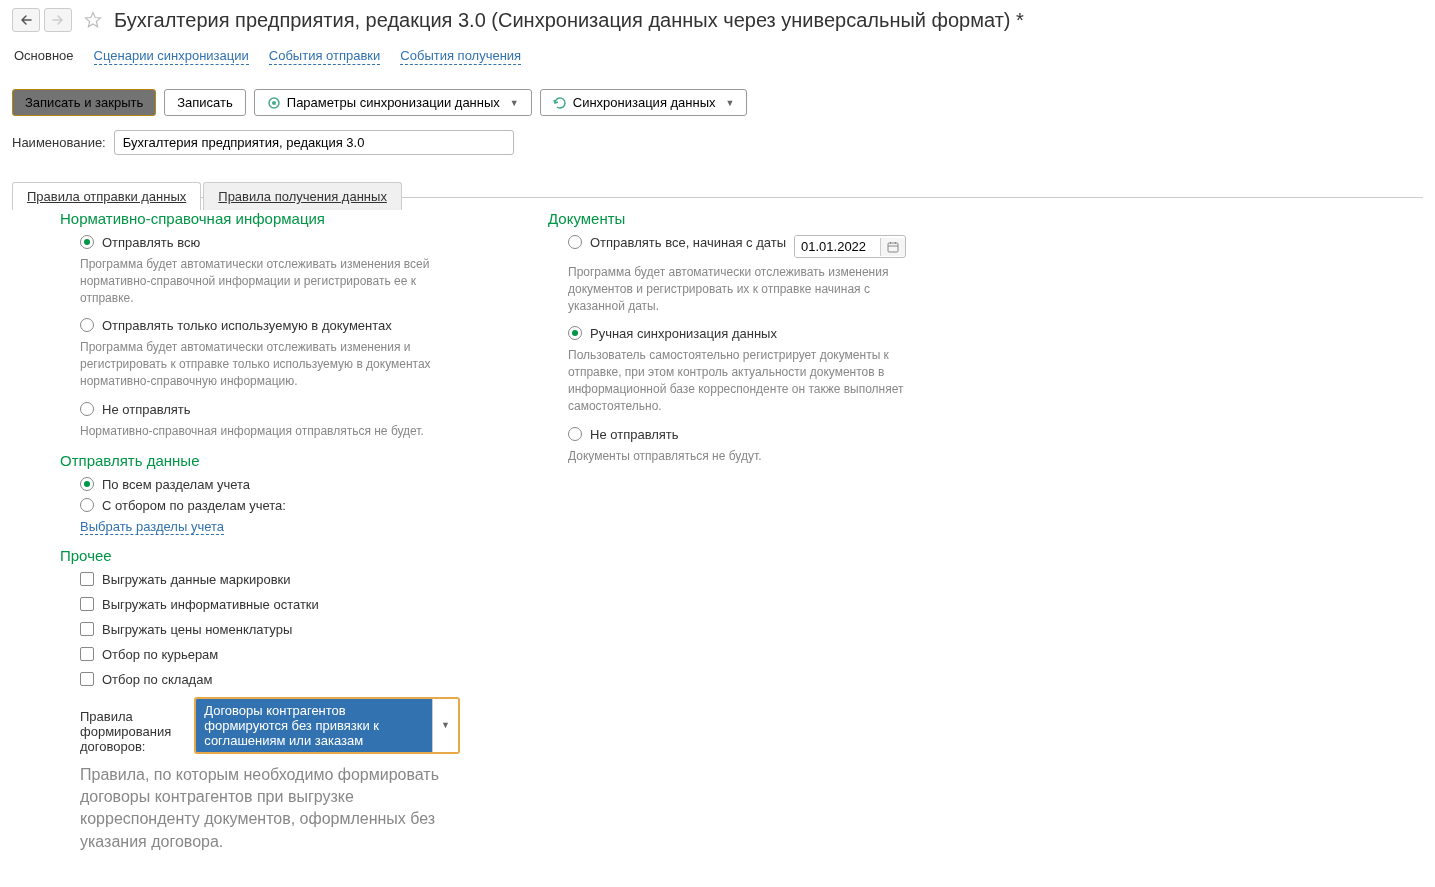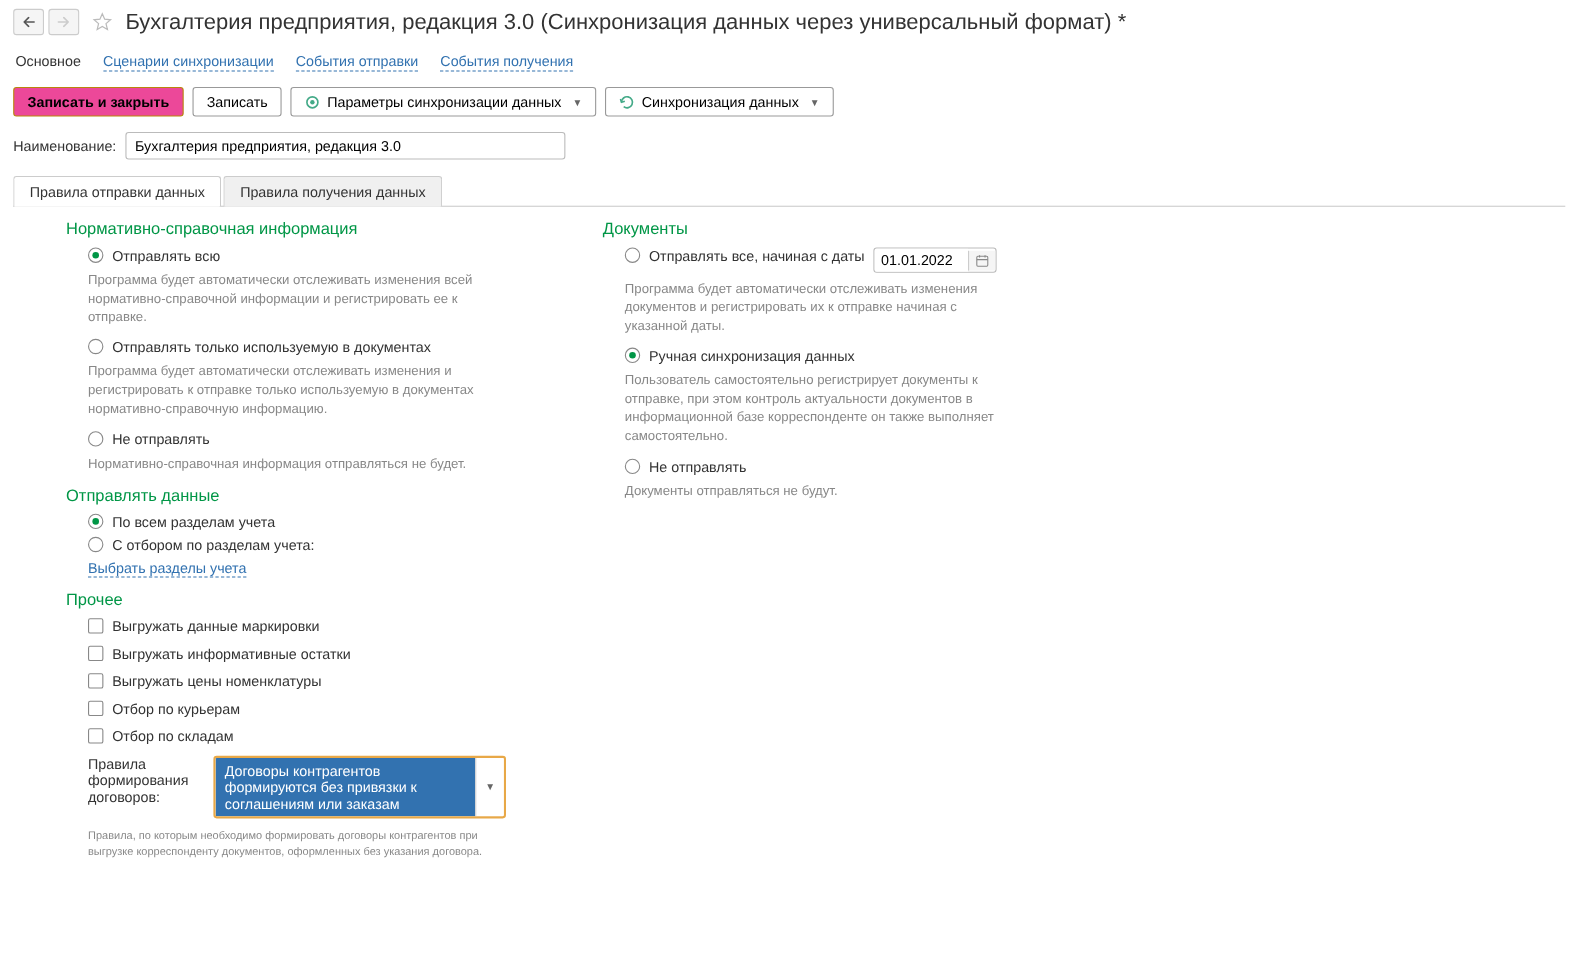--- a/index.html
+++ b/index.html
@@ -4,36 +4,36 @@
 <style>
 * { box-sizing: border-box; margin: 0; padding: 0; }
 body { font-family: Arial, sans-serif; font-size: 13px; color: #333; background: #fff; padding: 8px 12px; }
 
 .top-bar { display: flex; align-items: center; gap: 4px; margin-bottom: 16px; }
 .nav-btn { width: 28px; height: 24px; border: 1px solid #ccc; background: #f5f5f5; border-radius: 3px; display: flex; align-items: center; justify-content: center; cursor: pointer; font-size: 14px; color: #666; }
 .nav-btn.disabled { color: #ccc; cursor: default; }
 .star-icon { width: 22px; height: 22px; margin: 0 6px; display: flex; align-items: center; justify-content: center; }
 .page-title { font-size: 20px; font-weight: normal; color: #333; }
 
-.nav-tabs { display: flex; gap: 20px; border-bottom: 0; margin-bottom: 14px; padding-left: 2px; }
+.nav-tabs { display: flex; gap: 20px; border-bottom: 0; margin-bottom: 24px; padding-left: 2px; }
 .nav-tab { font-size: 13px; color: #3272b0; cursor: pointer; border-bottom: 1px dashed #3272b0; padding-bottom: 1px; }
 .nav-tab.active { color: #333; border-bottom: none; font-weight: normal; }
 
 .toolbar { display: flex; gap: 8px; margin-bottom: 14px; }
 .btn { border: 1px solid #999; background: #fff; padding: 5px 12px; border-radius: 3px; font-size: 13px; cursor: pointer; display: flex; align-items: center; gap: 6px; }
-.btn-primary { background: #ec4899; border: 1px solid #b8860b; font-weight: bold; }
+.btn-primary { background: #737373; border: 1px solid #b8860b; font-weight: normal; }
 .caret { font-size: 9px; color: #666; margin-left: 4px; }
 .btn-icon { width: 14px; height: 14px; display: inline-flex; align-items: center; justify-content: center; }
 
 .field-row { display: flex; align-items: center; gap: 8px; margin-bottom: 14px; }
 .field-label { font-size: 13px; }
 .text-input { border: 1px solid #bbb; padding: 4px 8px; font-size: 13px; border-radius: 3px; width: 400px; }
 
 .inner-tabs { display: flex; border-bottom: 1px solid #ccc; margin-bottom: 12px; }
-.inner-tab { padding: 6px 14px; border: 1px solid #ccc; border-bottom: none; background: #f0f0f0; cursor: pointer; border-radius: 3px 3px 0 0; margin-right: 2px; position: relative; top: 1px; }
+.inner-tab { padding: 6px 14px; border: 1px solid #ccc; border-bottom: none; background: #f0f0f0; cursor: pointer; border-radius: 3px 3px 0 0; margin-right: 2px; position: relative; top: 13px; text-decoration: underline; }
 .inner-tab.active { background: #fff; }
 
 .columns { display: flex; gap: 40px; }
 .col { flex: 0 0 400px; margin-left: 48px; }
 
 .section-title { color: #009646; font-size: 15px; margin-bottom: 8px; font-weight: normal; }
 
 .radio-row { display: flex; align-items: flex-start; gap: 8px; margin-bottom: 6px; padding-left: 20px; }
 .radio-custom { width: 14px; height: 14px; border: 1px solid #888; border-radius: 50%; display: flex; align-items: center; justify-content: center; cursor: pointer; }
 .radio-custom.checked::after { content: ""; width: 6px; height: 6px; background: #009646; border-radius: 50%; }
@@ -45,26 +45,26 @@
 .checkbox-custom.checked::after { content: "✓"; color: #009646; font-size: 12px; font-weight: bold; }
 
 .desc-text { color: #888; font-size: 12px; padding-left: 20px; margin-bottom: 12px; line-height: 1.4; max-width: 380px; }
 
 .link-text { color: #3272b0; cursor: pointer; border-bottom: 1px dashed #3272b0; display: inline-block; margin-left: 20px; margin-bottom: 12px; font-size: 13px; }
 
 .date-input-wrap { display: flex; align-items: center; border: 1px solid #bbb; border-radius: 3px; overflow: hidden; }
 .date-input { border: none; padding: 3px 6px; font-size: 13px; width: 85px; outline: none; }
 .date-btn { border: none; border-left: 1px solid #ccc; background: #f5f5f5; padding: 3px 6px; cursor: pointer; font-size: 11px; color: #666; }
 
-.contract-row { display: flex; align-items: flex-start; gap: 6px; padding-left: 20px; margin-bottom: 10px; }
+.contract-row { display: flex; align-items: flex-end; gap: 6px; padding-left: 20px; margin-bottom: 10px; }
 .select-wrap { display: flex; border: 2px solid #e8a847; border-radius: 3px; overflow: hidden; }
 .select-value { padding: 4px 8px; font-size: 13px; background: #3272b0; color: #fff; }
 .select-caret { border-left: 1px solid #ccc; padding: 4px 8px; cursor: pointer; font-size: 9px; color: #666; display: flex; align-items: center; background: #fff; }
 
-.footer-desc { color: #888; font-size: 10px; padding-left: 20px; line-height: 1.4; max-width: 720px; }
+.footer-desc { color: #888; font-size: 16px; padding-left: 20px; line-height: 1.4; max-width: 720px; }
 
 svg { display: block; }
 </style>
 </head>
 <body>
 
 <div class="top-bar">
   <div class="nav-btn">
     <svg width="12" height="10" viewBox="0 0 12 10">
         <path d="M6 1 L2 5 L6 9 M2 5 H11" stroke="#555" stroke-width="1.5" fill="none" stroke-linecap="round" stroke-linejoin="round"></path>

